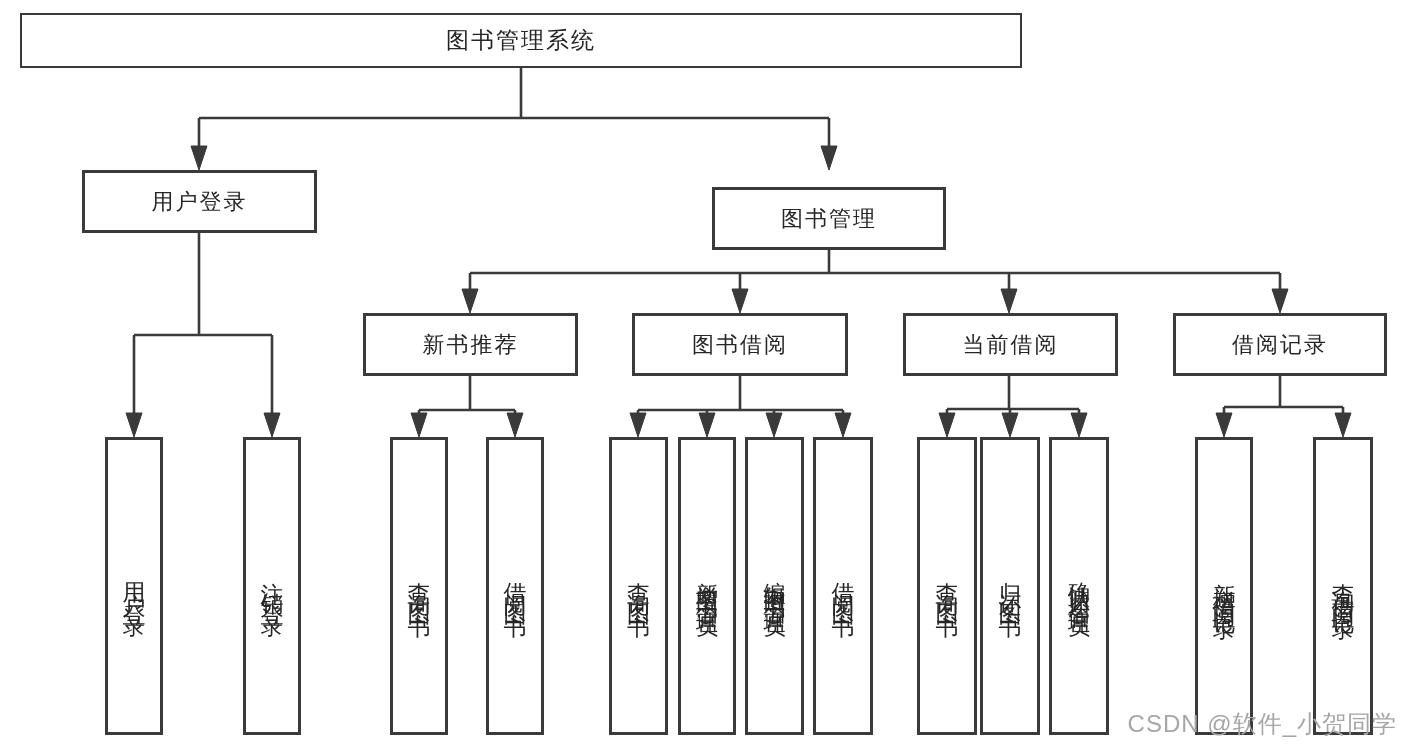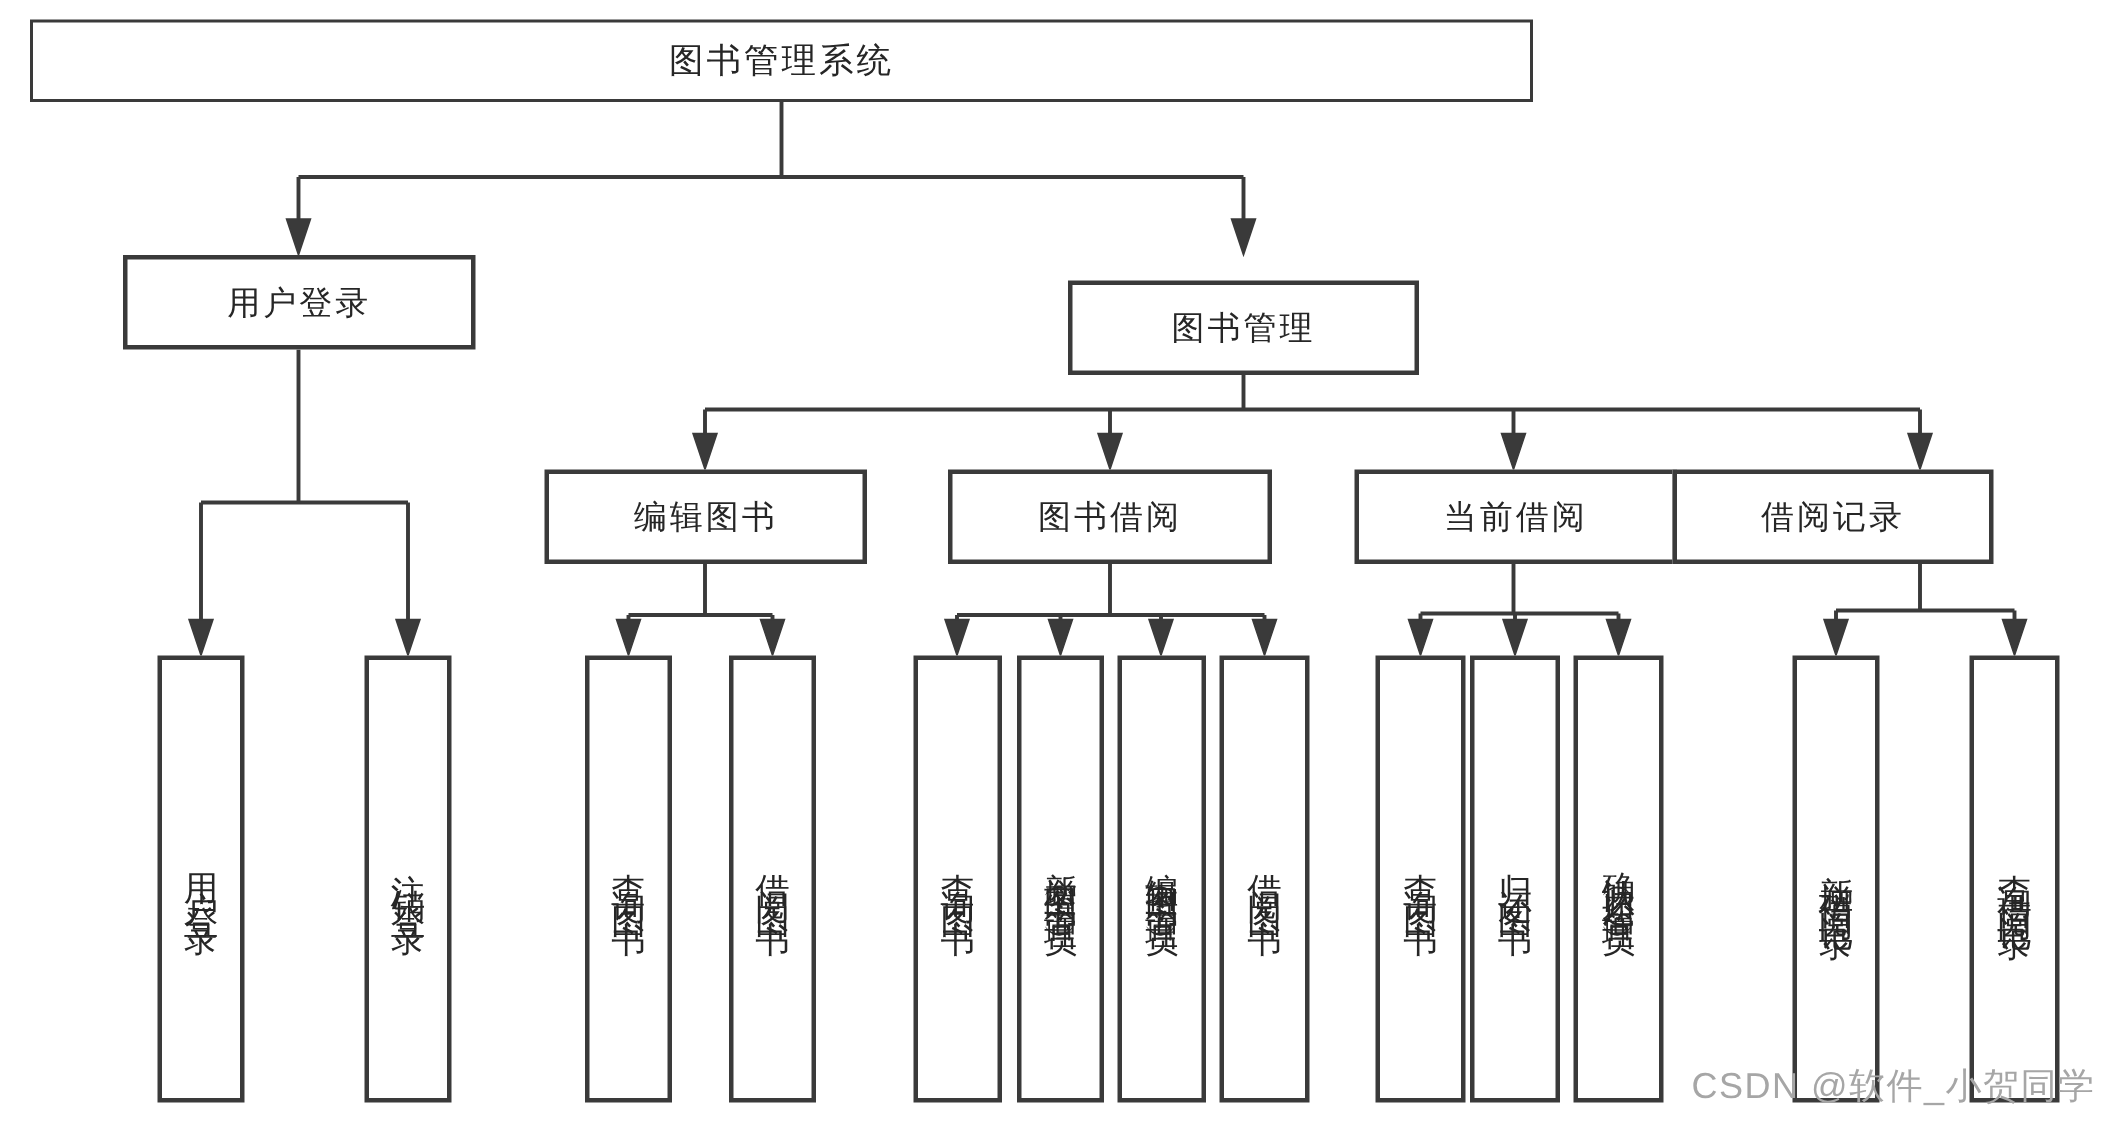--- a/index.html
+++ b/index.html
@@ -86,24 +86,24 @@
     <path d="M1280 376 V407 M1224 407 H1343 M1224 407 V417 M1343 407 V417"></path>
     <polygon points="1216,413 1232,413 1224,437"></polygon>
     <polygon points="1335,413 1351,413 1343,437"></polygon>
   </svg>
 
   <div class="node node--root" style="left:20px;top:13px;width:1002px;height:55px;">图书管理系统</div>
 
   <div class="node" style="left:82px;top:170px;width:235px;height:63px;">用户登录</div>
   <div class="node" style="left:712px;top:170px;width:234px;height:63px;margin-top:17px;">图书管理</div>
 
-  <div class="node" style="left:363px;top:313px;width:215px;height:63px;">编辑图书</div>
+  <div class="node" style="left:363px;top:313px;width:215px;height:63px;">新书推荐</div>
   <div class="node" style="left:632px;top:313px;width:216px;height:63px;">图书借阅</div>
   <div class="node" style="left:903px;top:313px;width:215px;height:63px;">当前借阅</div>
-  <div class="node" style="left:1115px;top:313px;width:214px;height:63px;">借阅记录</div>
+  <div class="node" style="left:1173px;top:313px;width:214px;height:63px;">借阅记录</div>
 
   <div class="node leaf" style="left:105px;top:437px;width:58px;height:298px;">
     <span>用户登录</span>
   </div>
   <div class="node leaf" style="left:243px;top:437px;width:58px;height:298px;">
     <span>注销登录</span>
   </div>
 
   <div class="node leaf" style="left:390px;top:437px;width:58px;height:298px;">
     <span>查询图书</span>

